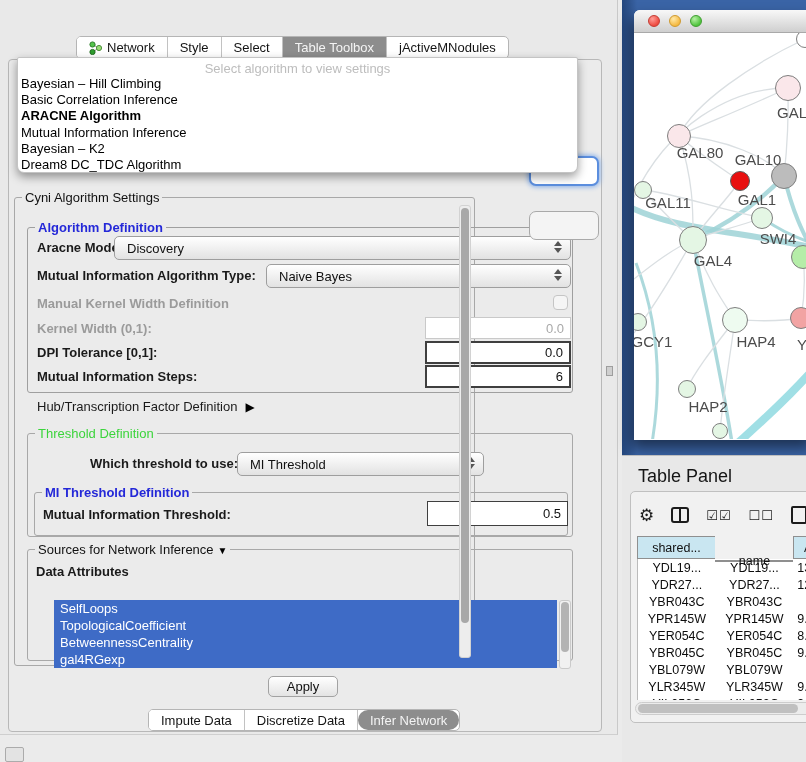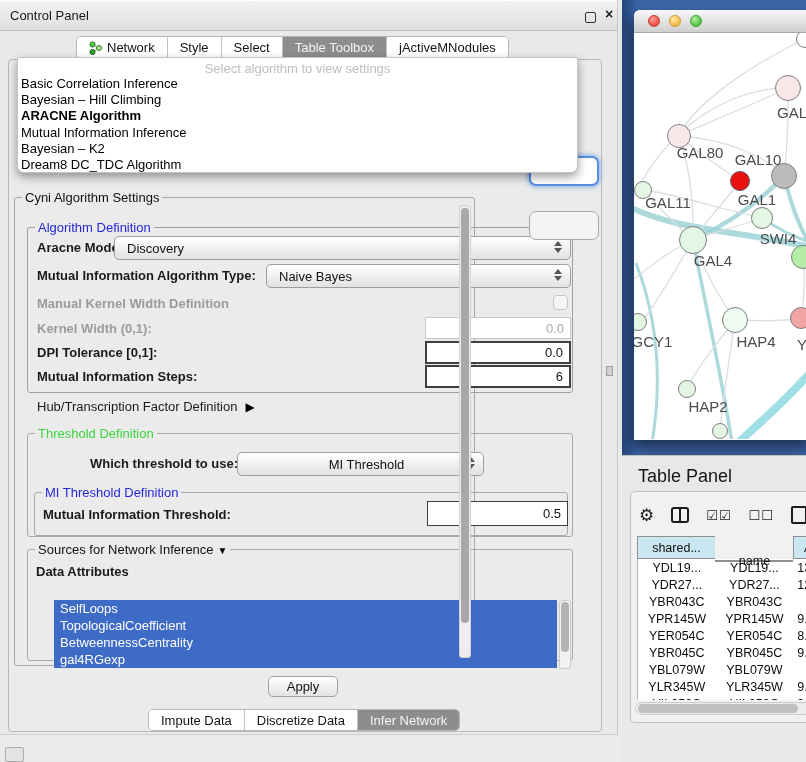--- a/index.html
+++ b/index.html
@@ -14,21 +14,21 @@
     background:linear-gradient(#f3f3f3,#dedede); border-bottom:1px solid #bcbcbc; border-top:1px solid #fff; }
   #cp-title { position:absolute; left:10px; top:7px; font-size:13px; color:#1a1a1a; }
   #cp-float { position:absolute; left:585px; top:11px; width:11px; height:11px;
     border:1.5px solid #333; border-radius:2px; background:transparent; }
   #cp-close { position:absolute; left:605px; top:5px; font-size:14px; font-weight:bold; color:#222; }
 
   .segmented { position:absolute; display:flex; height:23px; background:#fff;
     border:1px solid #b5b5b5; border-radius:5px; overflow:hidden; }
   .segment { display:flex; align-items:center; justify-content:center; gap:5px;
     border-right:1px solid #c2c2c2; padding:0 12px; font-size:13px; color:#141414; background:#fff; cursor:default; }
-  .segment:last-child { border-right:none; }
+  .segment:last-child { border-right:none;border-radius:10px; }
   .segment.selected { background:#8d8d8d; color:#f4f4f4; }
   #cp-tabs { left:76px; top:36px;justify-content:flex-end; }
   #cp-bottom-tabs { left:148px; top:709px; height:22px; }
 
   #cp-content { position:absolute; left:8px; top:59px; width:594px; height:673px;
     background:#ebebeb; border:1px solid #b8b8b8; border-radius:4px; }
 
   
   .combo-sliver1 { left:520px; top:96px; width:70px; height:30px; border:2px solid #5b8ede;
     box-shadow:0 0 5px 1px #86aee8; border-radius:7px; background:#fff; z-index:4; }
@@ -47,21 +47,21 @@
   .groupbox { position:absolute; border:1px solid #a8a8a8; border-radius:3px; }
   .group-legend { position:absolute; top:-8px; left:7px; background:#ebebeb; padding:0 3px;
     font-size:13px; white-space:nowrap; }
 
   #settings-group { left:14px; top:197px; width:461px; height:469px; }
   #alg-def-group   { left:12px; top:29px;  width:546px; height:166px; border-color:#9f9f9f; }
   #thresh-group    { left:12px; top:235px; width:546px; height:104px; }
   #mi-thresh-group { left:6px;  top:58px;  width:534px; height:44px; }
   #sources-group   { left:12px; top:351px; width:546px; height:112px; }
 
-  .legend-blue  { color:#2428d8; }
+  .legend-blue  { color:#2428d8;font-weight:bold; }
   .legend-green { color:#3cd43c; }
 
   .lbl  { position:absolute; font-weight:bold; font-size:13px; color:#1a1a1a; white-space:nowrap; }
   .lbl.disabled { color:#9b9b9b; }
   .lbl.plain { font-weight:normal; }
 
   .combo { position:absolute; height:24px; background:linear-gradient(#ffffff,#e2e2e2);
     border:1px solid #9e9e9e; border-radius:5px; display:flex; align-items:center;
     padding-left:12px; font-size:13px; color:#111; }
   .combo .arrows { position:absolute; right:8px; top:4px; display:flex; flex-direction:column; gap:2px; }
@@ -145,25 +145,20 @@
   #h-scrollbar { position:absolute; left:4px; top:210px; width:190px; height:13px;
     background:#ececec; border:1px solid #cdcdcd; border-radius:7px; }
   #h-scrollbar .thumb { position:absolute; left:2px; top:1px; width:160px; height:9px;
     background:#c0c0c0; border-radius:5px; }
 </style>
 </head>
 <body>
 
 <div id="control-panel">
 
-  <div id="cp-titlebar">
-    <span id="cp-title">Control Panel</span>
-    <span id="cp-float"></span>
-    <span id="cp-close">×</span>
-  </div>
 
   <div id="cp-tabs" class="segmented">
       <div class="segment">
         <svg width="13" height="14">
           <path d="M3.5 3.5 L10 7 L3.5 11" stroke="#8a8a8a" fill="none"></path>
           <circle cx="3.5" cy="3.5" r="2.6" fill="#54c44c" stroke="#2f7f2b"></circle>
           <circle cx="3.5" cy="11" r="2.6" fill="#2f9e2f" stroke="#256e24"></circle>
           <circle cx="10" cy="7" r="2.6" fill="#9ade77" stroke="#4e8f3c"></circle>
         </svg>
         <span>Network</span>
@@ -183,22 +178,22 @@
     </div>
 
   <div id="cp-content">
     <div class="abs combo-sliver1"></div>
     <div class="abs combo-sliver2"></div>
   </div>
 
   <div id="algo-popup">
     <div id="algo-popup-placeholder">Select algorithm to view settings</div>
     <div>
+        <div class="popup-item">Bayesian – Hill Climbing</div>
         <div class="popup-item">Basic Correlation Inference</div>
-        <div class="popup-item">Bayesian – Hill Climbing</div>
         <div class="popup-item bold">ARACNE Algorithm</div>
         <div class="popup-item">Mutual Information Inference</div>
         <div class="popup-item">Bayesian – K2</div>
         <div class="popup-item">Dream8 DC_TDC Algorithm</div>
       </div>
   </div>
 
   <div id="settings-group" class="groupbox">
     <span class="group-legend">Cyni Algorithm Settings</span>
 
@@ -230,21 +225,21 @@
     <span class="lbl" style="left:22px; top:171px;">Mutual Information Steps:</span>
     <div class="field dark" style="left:410px; top:167px; width:146px; height:23px;">6</div>
 
     <span class="lbl plain" style="left:22px; top:201px;">
       <span>Hub/Transcription Factor Definition</span><span class="tri-right">▶</span>
     </span>
 
     <div id="thresh-group" class="groupbox">
       <span class="group-legend legend-green">Threshold Definition</span>
       <span class="lbl" style="left:62px; top:22px;">Which threshold to use:</span>
-      <div class="combo" style="left:209px; top:18px; width:247px;justify-content:center;">
+      <div class="combo" style="left:209px; top:18px; width:247px;">
         <span>MI Threshold</span>
         <span class="arrows">
             <i class="up"></i>
             <i class="down"></i>
           </span>
       </div>
       <div id="mi-thresh-group" class="groupbox">
         <span class="group-legend legend-blue" style="background:#ebebeb;">MI Threshold Definition</span>
         <span class="lbl" style="left:8px; top:14px;">Mutual Information Threshold:</span>
         <div class="field dark" style="left:392px; top:8px; width:141px; height:25px; border-width:1.5px;">0.5</div>

